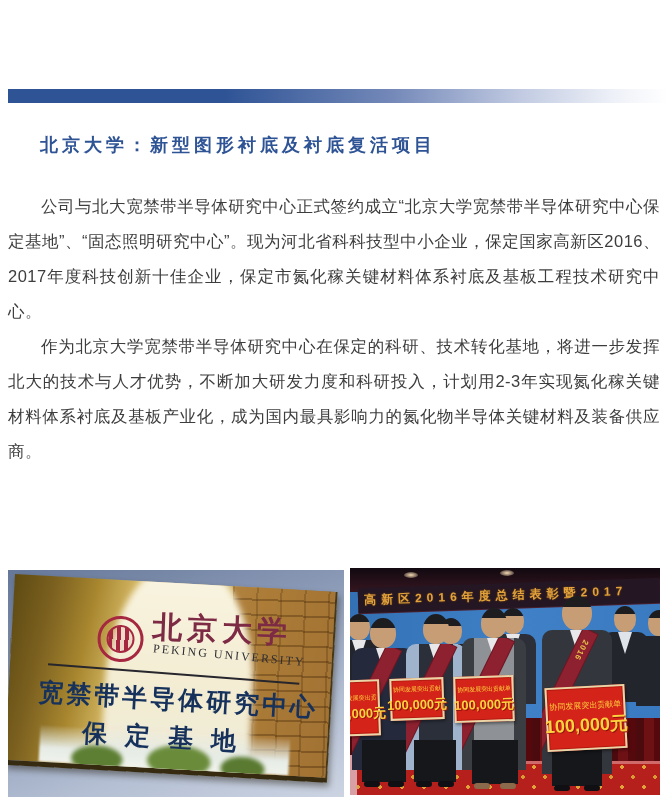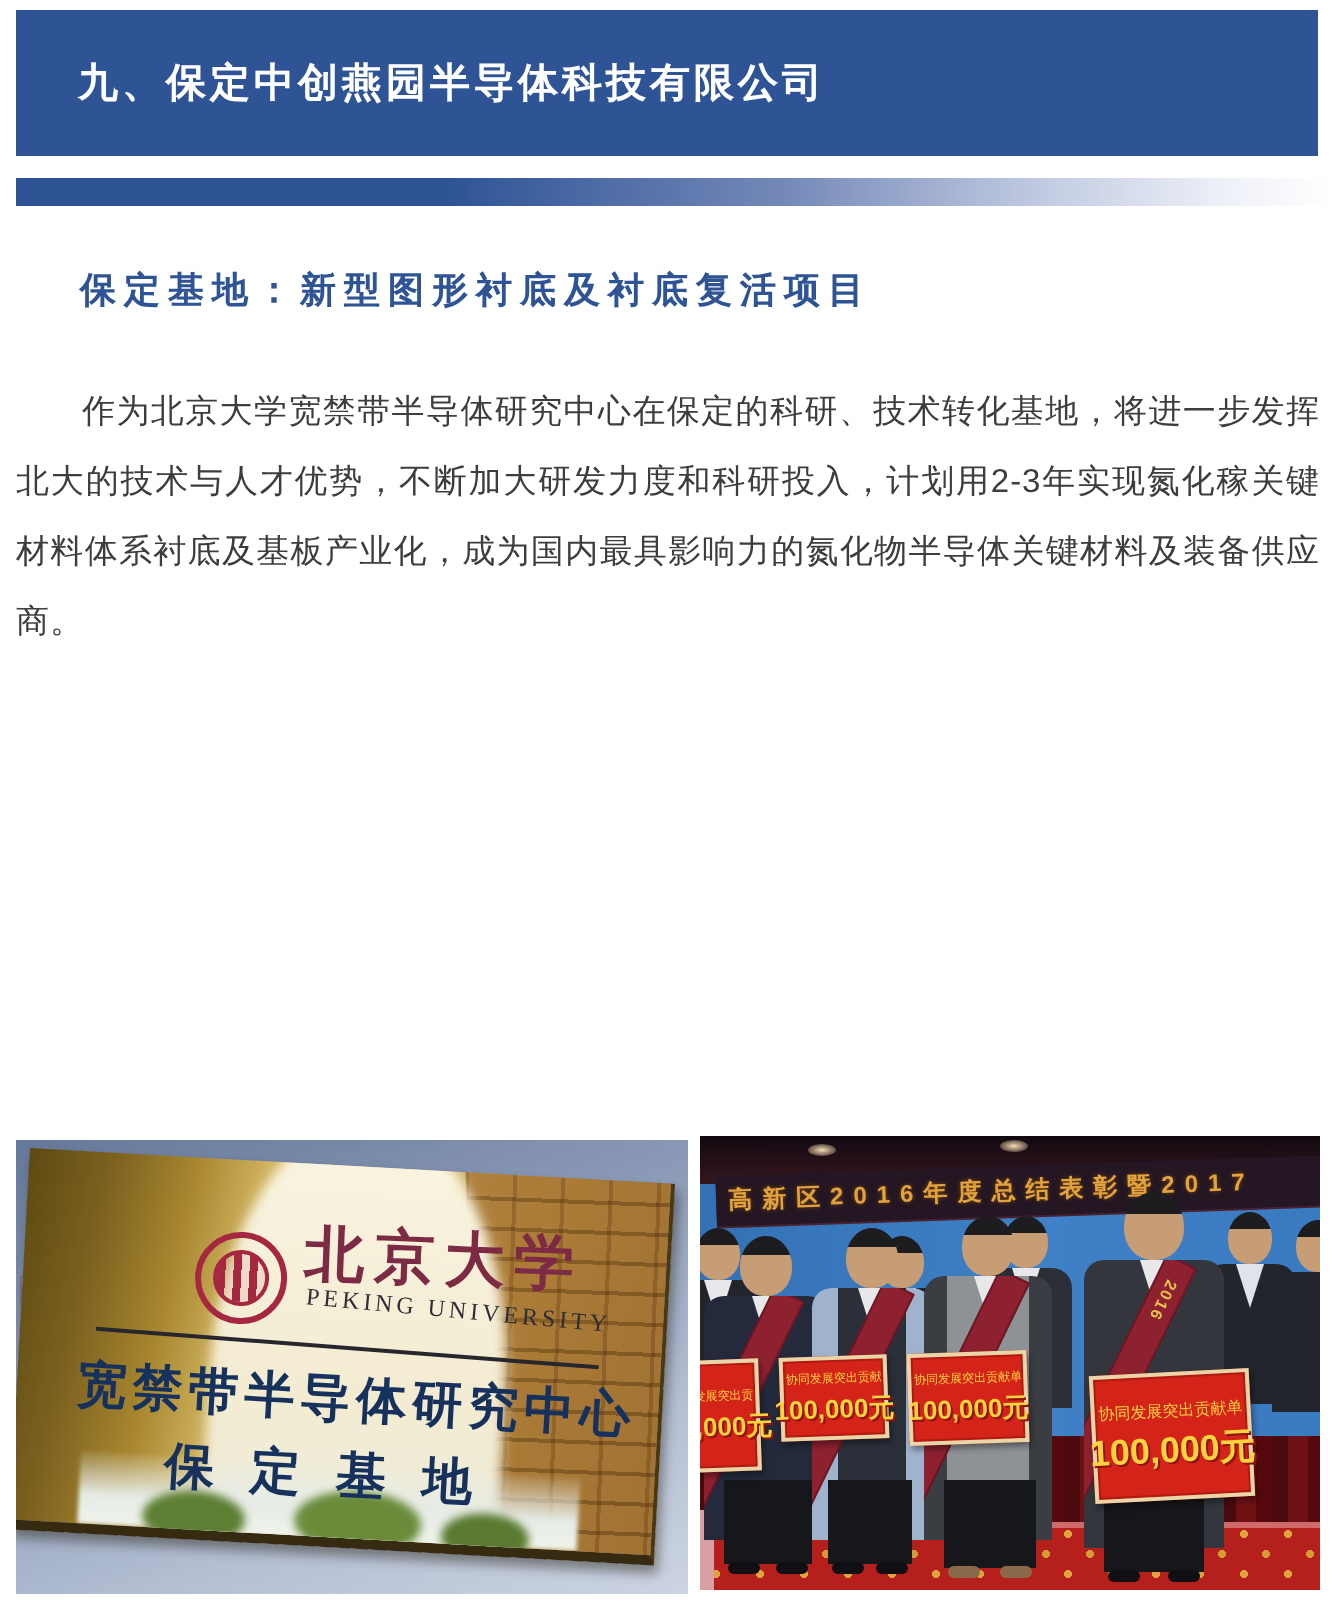--- a/index.html
+++ b/index.html
@@ -136,28 +136,26 @@
   .sg2 { left:40px;  top:110px; width:54px; height:42px; }
   .sg3 { left:104px; top:108px; width:60px; height:46px; }
   .sg4 { left:196px; top:118px; width:80px; height:64px; transform:rotate(-3deg); }
   .sg4 .sign-title { font-size:8px; } .sg4 .sign-amount { font-size:18px; }
 </style>
 </head>
 <body>
 
 <div class="page">
 
-  <div class="header-bar">
-    <div class="header-title">九、保定中创燕园半导体科技有限公司</div>
-  </div>
   <div class="stripe"></div>
 
-  <div class="subtitle">保定基地：新型图形衬底及衬底复活项目</div>
+  <div class="subtitle">北京大学：新型图形衬底及衬底复活项目</div>
 
   <div class="body-text">
+    <p>公司与北大宽禁带半导体研究中心正式签约成立“北京大学宽禁带半导体研究中心保定基地”、“固态照明研究中心”。现为河北省科科技型中小企业，保定国家高新区2016、2017年度科技创新十佳企业，保定市氮化稼关键材料体系衬底及基板工程技术研究中心。</p>
     <p>作为北京大学宽禁带半导体研究中心在保定的科研、技术转化基地，将进一步发挥北大的技术与人才优势，不断加大研发力度和科研投入，计划用2-3年实现氮化稼关键材料体系衬底及基板产业化，成为国内最具影响力的氮化物半导体关键材料及装备供应商。</p>
   </div>
 
   <div class="photo photo-left">
     <div class="bracket b1"></div>
     <div class="bracket b2"></div>
     <div class="plaque">
       <div class="brick"></div>
       <div class="arch"></div>
       <div class="sky"></div>

